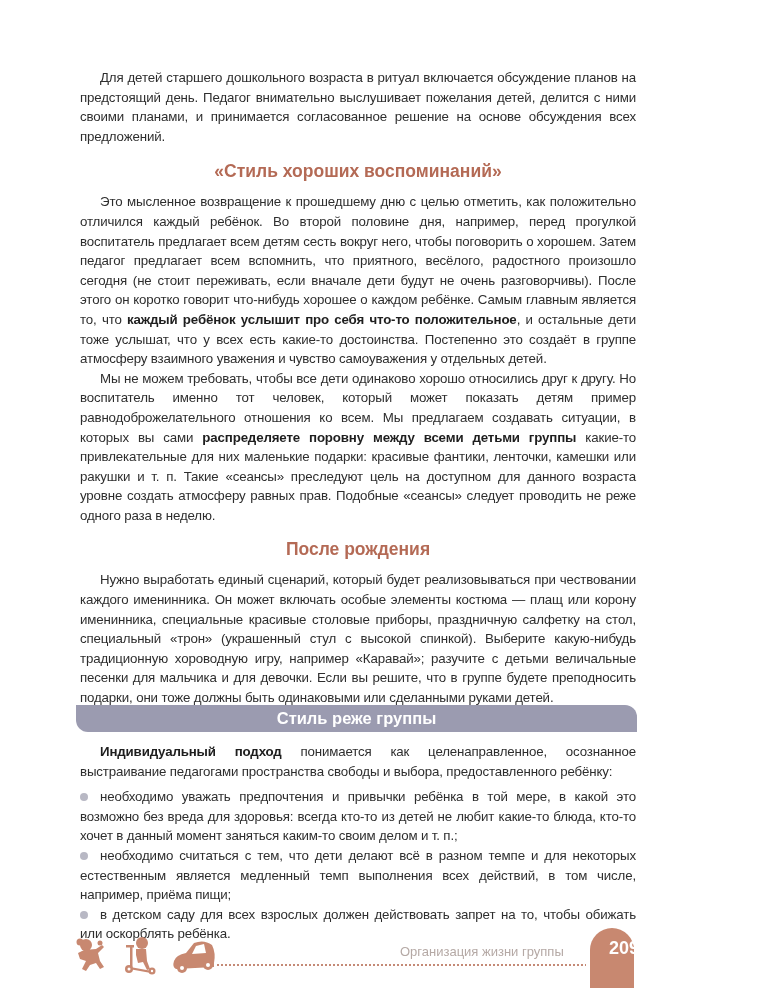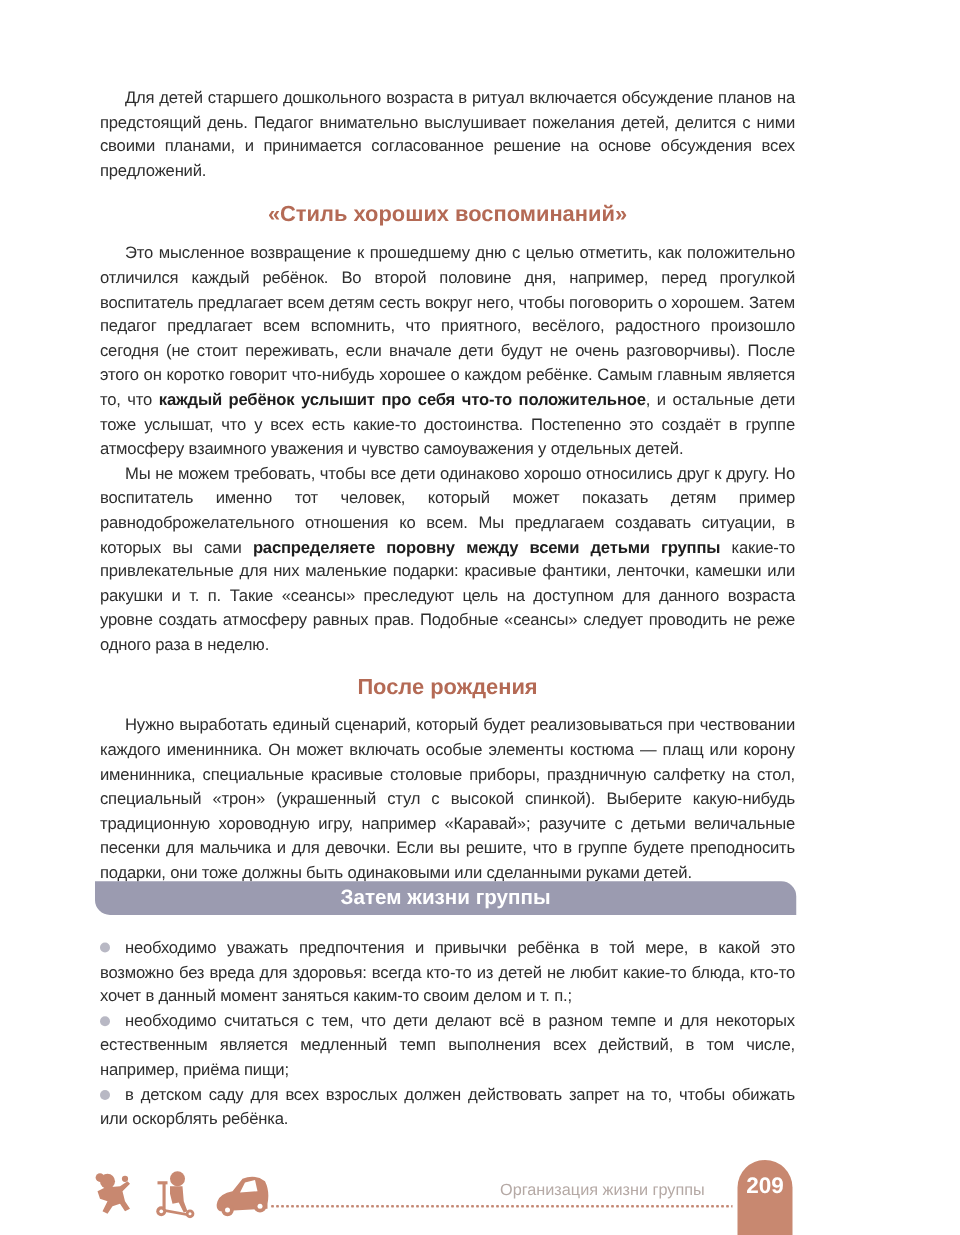--- a/index.html
+++ b/index.html
@@ -41,41 +41,42 @@
   .running {
     position: absolute; left: 400px; top: 944px; width: 174px; 
     color: #b5a9a5; font-size: 13px; font-weight: normal;
   }
   .page-tab {
     position: absolute; left: 590px; top: 928px; width: 44px; height: 60px;
     background: #c88870; border-radius: 22px 22px 0 0;
   }
   .page-num {
     position: absolute; left: 590px; top: 938px; width: 44px; text-align: center;
-    color: #ffffff; font-weight: bold; font-size: 18px;
+    color: #ffffff; font-weight: bold; font-size: 18px; padding-left: 12px;
   }
 </style>
 </head>
 <body>
 
 <div class="page">
   <p class="para">Для детей старшего дошкольного возраста в ритуал включается обсуждение планов на предстоящий день. Педагог внимательно выслушивает пожелания детей, делится с ними своими планами, и принимается согласованное решение на основе обсуждения всех предложений.</p>
 
   <h2 class="sub" style="margin-top:13px; margin-bottom:9px;">«Стиль хороших воспоминаний»</h2>
   <p class="para"><span>Это мысленное возвращение к прошедшему дню с целью отметить, как положительно отличился каждый ребёнок. Во второй половине дня, например, перед прогулкой воспитатель предлагает всем детям сесть вокруг него, чтобы поговорить о хорошем. Затем педагог предлагает всем вспомнить, что приятного, весёлого, радостного произошло сегодня (не стоит переживать, если вначале дети будут не очень разговорчивы). После этого он коротко говорит что-нибудь хорошее о каждом ребёнке. Самым главным является то, что </span><b>каждый ребёнок услышит про себя что-то положительное</b><span>, и остальные дети тоже услышат, что у всех есть какие-то достоинства. Постепенно это создаёт в группе атмосферу взаимного уважения и чувство самоуважения у отдельных детей.</span></p>
 
   <p class="para"><span>Мы не можем требовать, чтобы все дети одинаково хорошо относились друг к другу. Но воспитатель именно тот человек, который может показать детям пример равнодоброжелательного отношения ко всем. Мы предлагаем создавать ситуации, в которых вы сами </span><b>распределяете поровну между всеми детьми группы</b><span> какие-то привлекательные для них маленькие подарки: красивые фантики, ленточки, камешки или ракушки и т. п. Такие «сеансы» преследуют цель на доступном для данного возраста уровне создать атмосферу равных прав. Подобные «сеансы» следует проводить не реже одного раза в неделю.</span></p>
 
   <h2 class="sub" style="margin-top:12px; margin-bottom:9px;">После рождения</h2>
   <p class="para">Нужно выработать единый сценарий, который будет реализовываться при чествовании каждого именинника. Он может включать особые элементы костюма — плащ или корону именинника, специальные красивые столовые приборы, праздничную салфетку на стол, специальный «трон» (украшенный стул с высокой спинкой). Выберите какую-нибудь традиционную хороводную игру, например «Каравай»; разучите с детьми величальные песенки для мальчика и для девочки. Если вы решите, что в группе будете преподносить подарки, они тоже должны быть одинаковыми или сделанными руками детей.</p>
 </div>
 
-<div class="banner">Затем жизни группы</div>
+<div class="banner">Стиль реже группы</div>
 
 <div class="page" style="top:742px;">
+  <p class="para"><b>Индивидуальный подход</b><span> понимается как целенаправленное, осознанное выстраивание педагогами пространства свободы и выбора, предоставленного ребёнку:</span></p>
   <ul class="bul" style="margin-top:6px;">
     <li><span class="dot"></span><span>необходимо уважать предпочтения и привычки ребёнка в той мере, в какой это возможно без вреда для здоровья: всегда кто-то из детей не любит какие-то блюда, кто-то хочет в данный момент заняться каким-то своим делом и т. п.;</span></li>
     <li><span class="dot"></span><span>необходимо считаться с тем, что дети делают всё в разном темпе и для некоторых естественным является медленный темп выполнения всех действий, в том числе, например, приёма пищи;</span></li>
     <li><span class="dot"></span><span>в детском саду для всех взрослых должен действовать запрет на то, чтобы обижать или оскорблять ребёнка.</span></li>
   </ul>
 </div>
 
 <div class="footer-icons">
   <svg style="left:0; top:2px;" width="36" height="36" viewBox="0 0 36 36">
     <g fill="#c88870">

